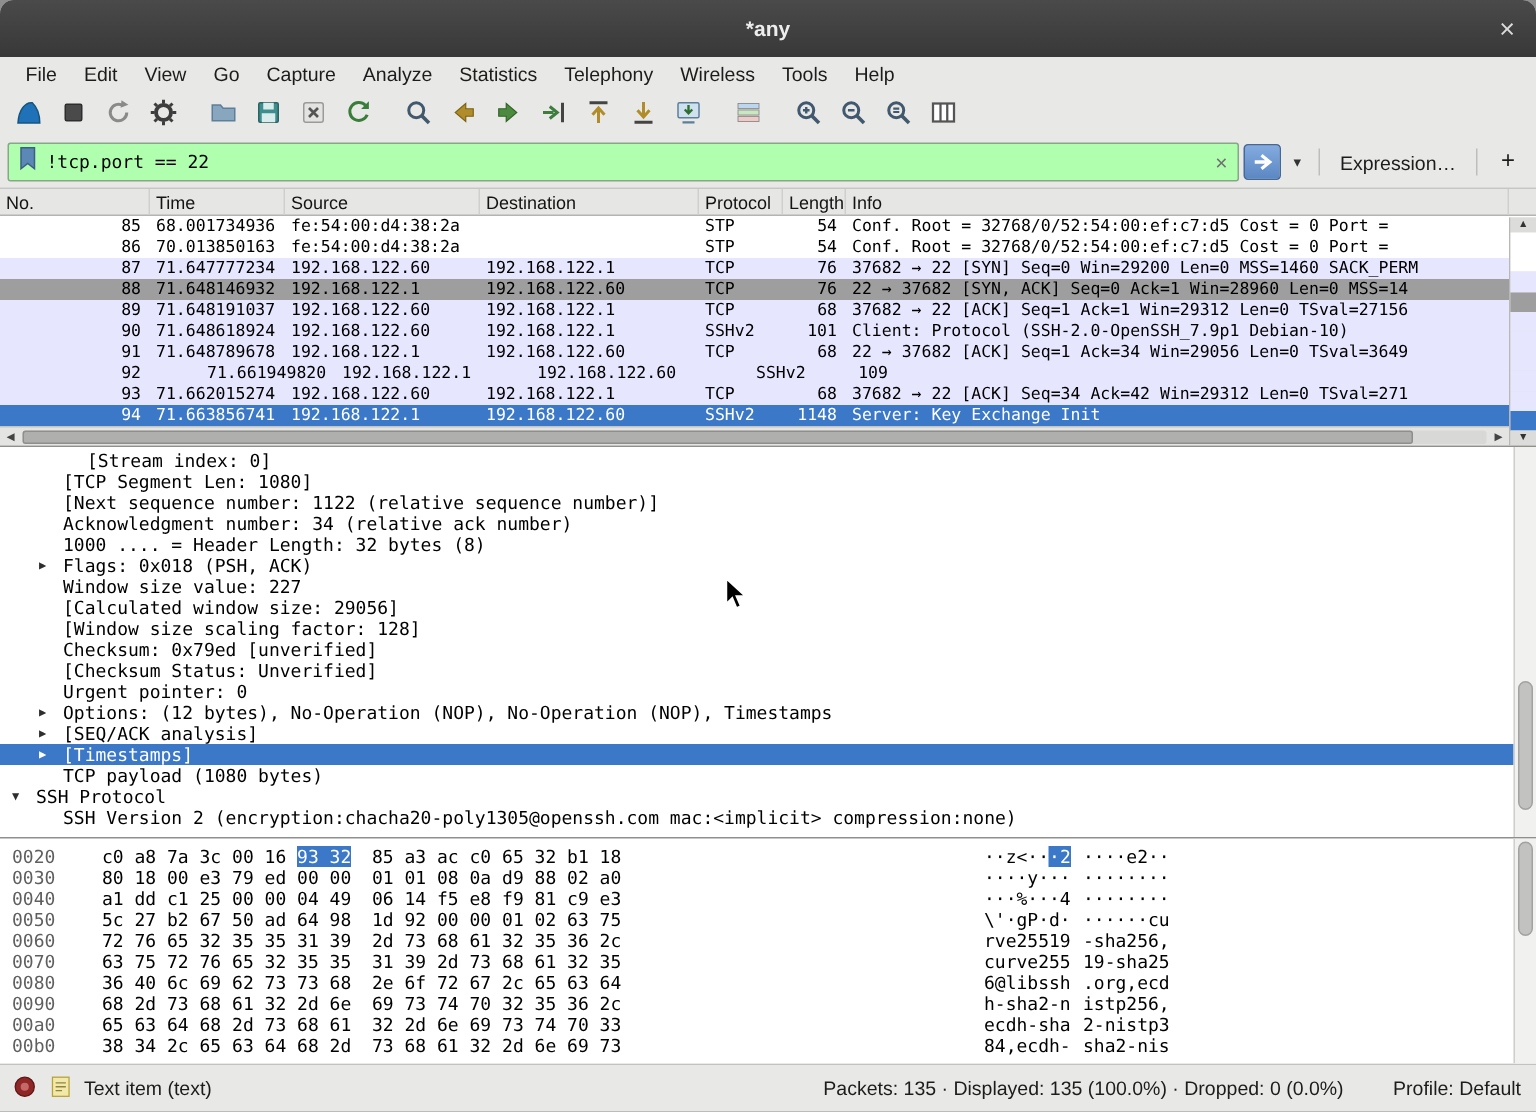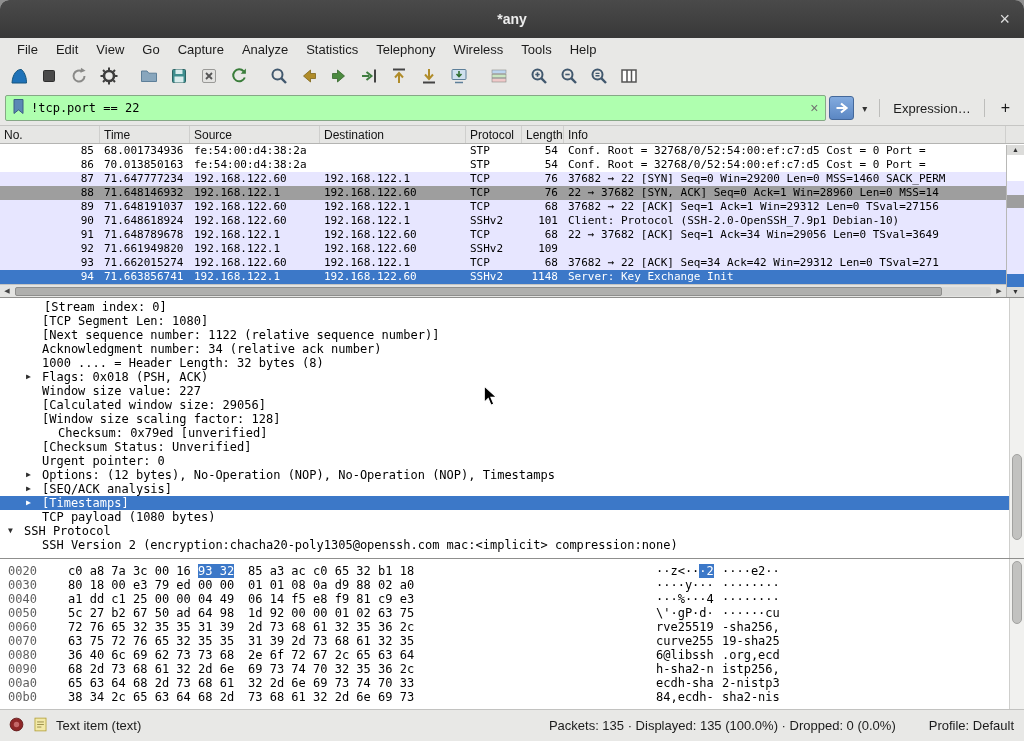--- a/index.html
+++ b/index.html
@@ -319,21 +319,21 @@
           <div class="pl-cell cell-no" style="width: 100px;">91</div>
           <div class="pl-cell " style="width: 90px;">71.648789678</div>
           <div class="pl-cell " style="width: 130px;">192.168.122.1</div>
           <div class="pl-cell " style="width: 146px;">192.168.122.60</div>
           <div class="pl-cell " style="width: 56px;">TCP</div>
           <div class="pl-cell cell-len" style="width: 42px;">68</div>
           <div class="pl-cell  grow">22 → 37682 [ACK] Seq=1 Ack=34 Win=29056 Len=0 TSval=3649</div>
         </div>
         <div class="pl-row" style="background: rgb(231, 230, 255);">
           <div class="pl-cell cell-no" style="width: 100px;">92</div>
-          <div class="pl-cell " style="width: 90px;">71.661949820</div>
+          <div class="pl-cell " style="width: 90px; margin-left: 34px;">71.661949820</div>
           <div class="pl-cell " style="width: 130px;">192.168.122.1</div>
           <div class="pl-cell " style="width: 146px;">192.168.122.60</div>
           <div class="pl-cell " style="width: 56px;">SSHv2</div>
           <div class="pl-cell cell-len" style="width: 42px;">109</div>
         </div>
         <div class="pl-row" style="background: rgb(231, 230, 255);">
           <div class="pl-cell cell-no" style="width: 100px;">93</div>
           <div class="pl-cell " style="width: 90px;">71.662015274</div>
           <div class="pl-cell " style="width: 130px;">192.168.122.60</div>
           <div class="pl-cell " style="width: 146px;">192.168.122.1</div>
@@ -370,21 +370,21 @@
           <div class="mm-seg" style="background: rgb(231, 230, 255);"></div>
           <div class="mm-seg" style="background: rgb(231, 230, 255);"></div>
           <div class="mm-seg" style="background: rgb(231, 230, 255);"></div>
           <div class="mm-seg" style="background: rgb(60, 120, 200);"></div>
         </div>
       <div class="mm-btn" id="mm-down">▼</div>
     </div>
   </div>
 
   <div class="details" id="details">
-    <div class="d-line" style="padding-left: 28px;">
+    <div class="d-line" style="padding-left: 42px;">
         <span class="d-exp"></span>
         <span class="d-text">[Stream index: 0]</span>
       </div>
       <div class="d-line" style="padding-left: 26px;">
         <span class="d-exp"></span>
         <span class="d-text">[TCP Segment Len: 1080]</span>
       </div>
       <div class="d-line" style="padding-left: 26px;">
         <span class="d-exp"></span>
         <span class="d-text">[Next sequence number: 1122    (relative sequence number)]</span>
@@ -406,21 +406,21 @@
         <span class="d-text">Window size value: 227</span>
       </div>
       <div class="d-line" style="padding-left: 26px;">
         <span class="d-exp"></span>
         <span class="d-text">[Calculated window size: 29056]</span>
       </div>
       <div class="d-line" style="padding-left: 26px;">
         <span class="d-exp"></span>
         <span class="d-text">[Window size scaling factor: 128]</span>
       </div>
-      <div class="d-line" style="padding-left: 26px; margin-left: 16px;">
+      <div class="d-line" style="padding-left: 26px;">
         <span class="d-exp"></span>
         <span class="d-text">Checksum: 0x79ed [unverified]</span>
       </div>
       <div class="d-line" style="padding-left: 26px;">
         <span class="d-exp"></span>
         <span class="d-text">[Checksum Status: Unverified]</span>
       </div>
       <div class="d-line" style="padding-left: 26px;">
         <span class="d-exp"></span>
         <span class="d-text">Urgent pointer: 0</span>

